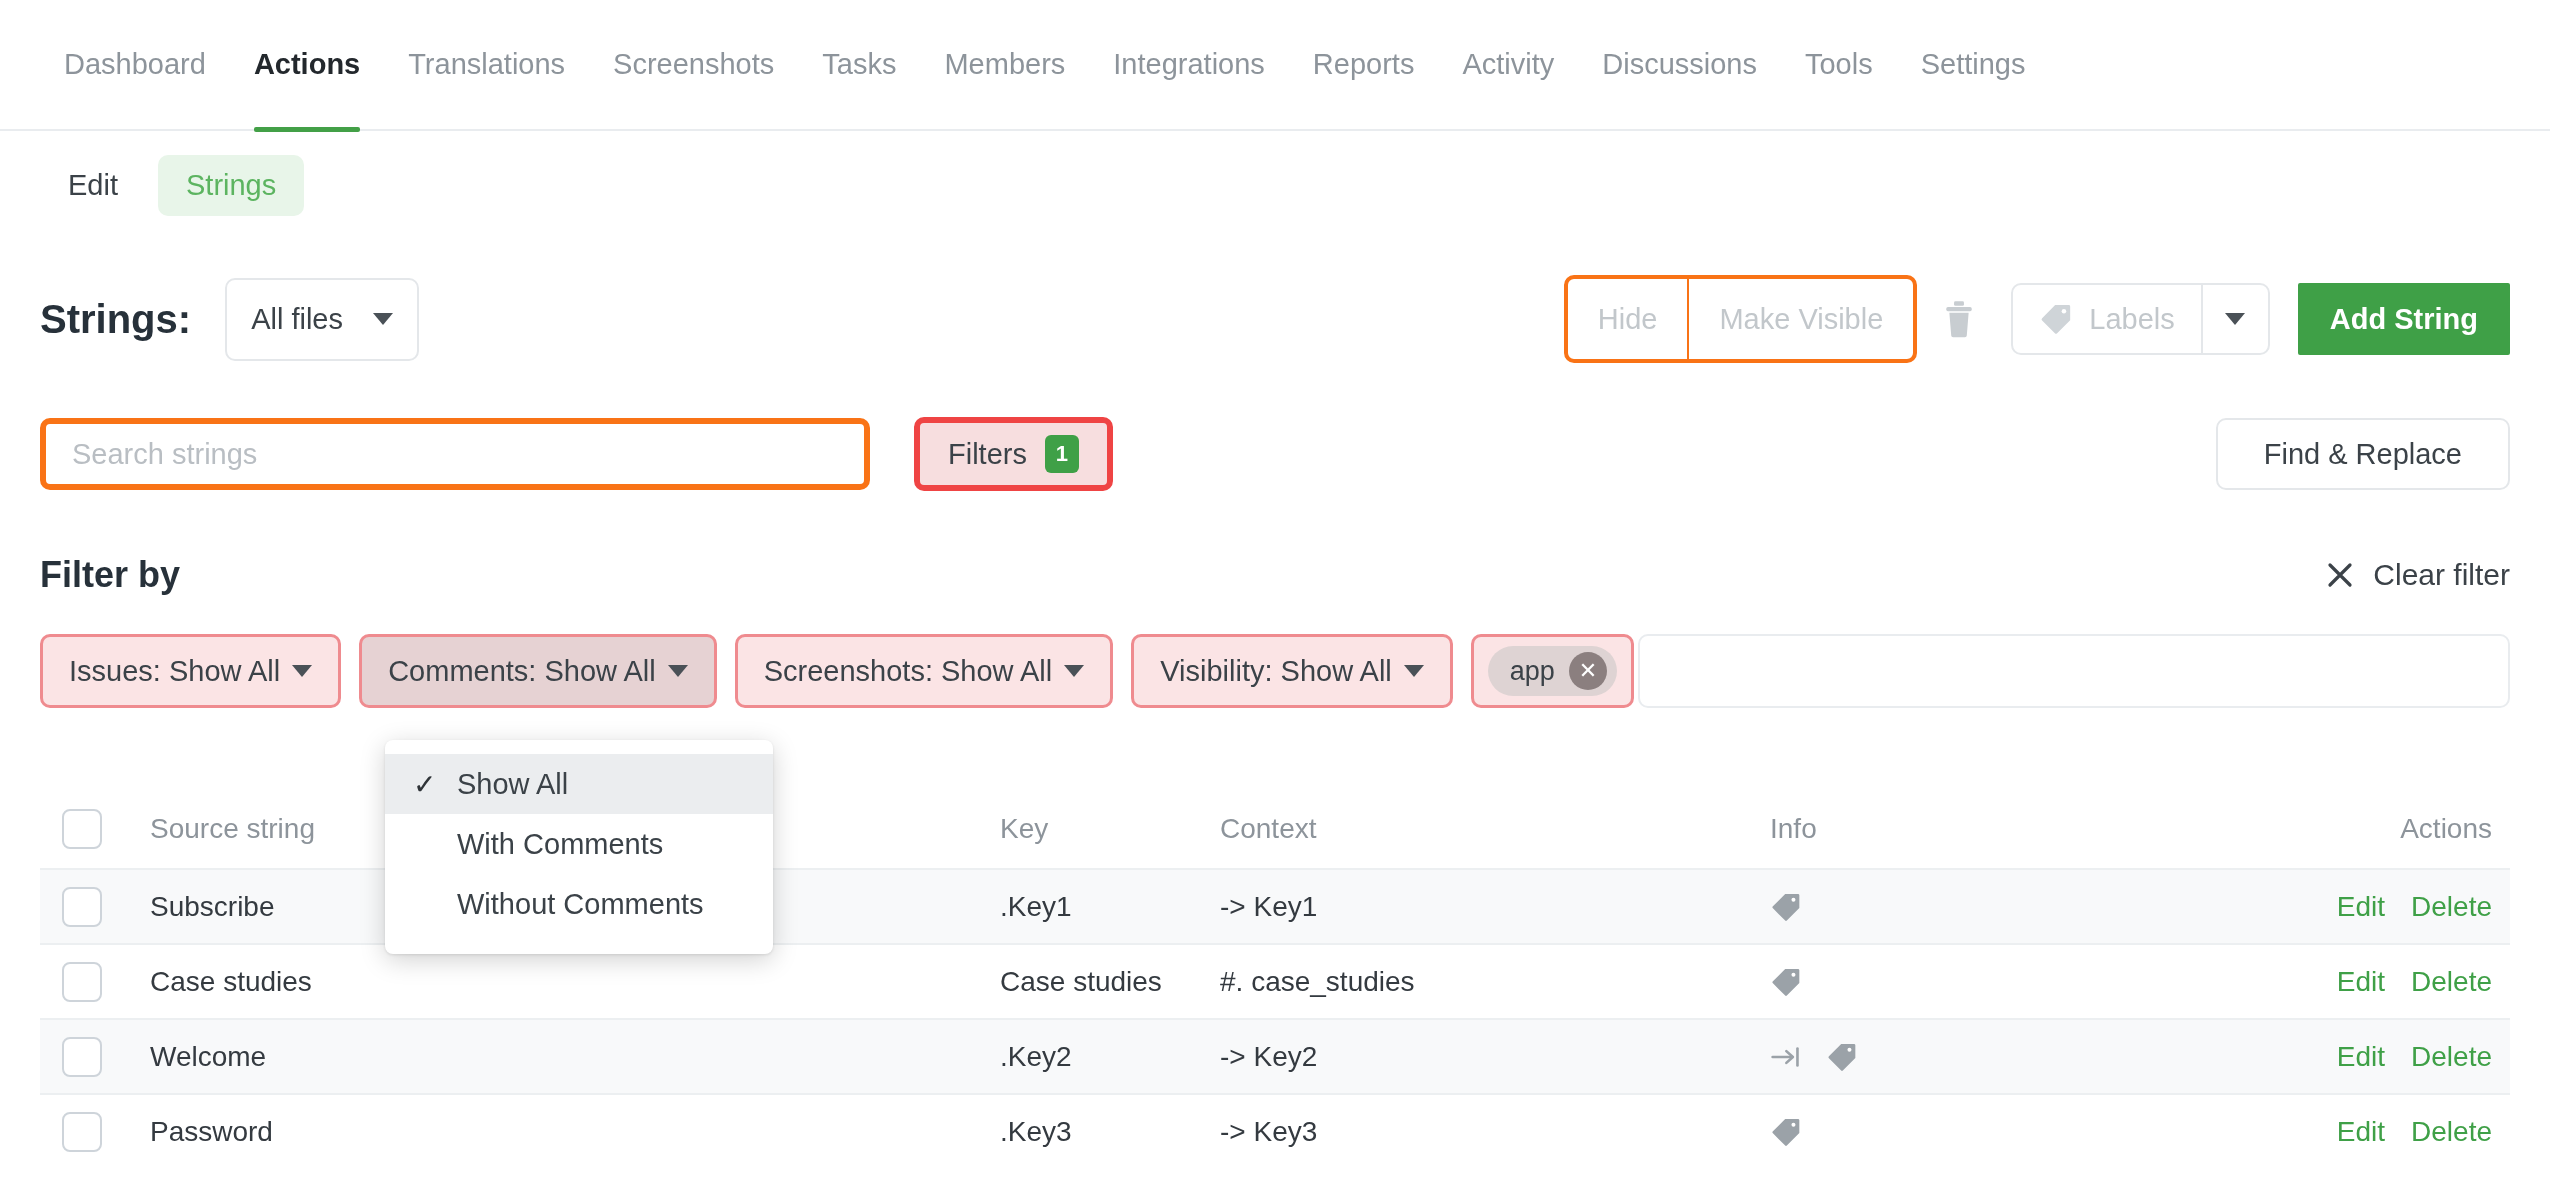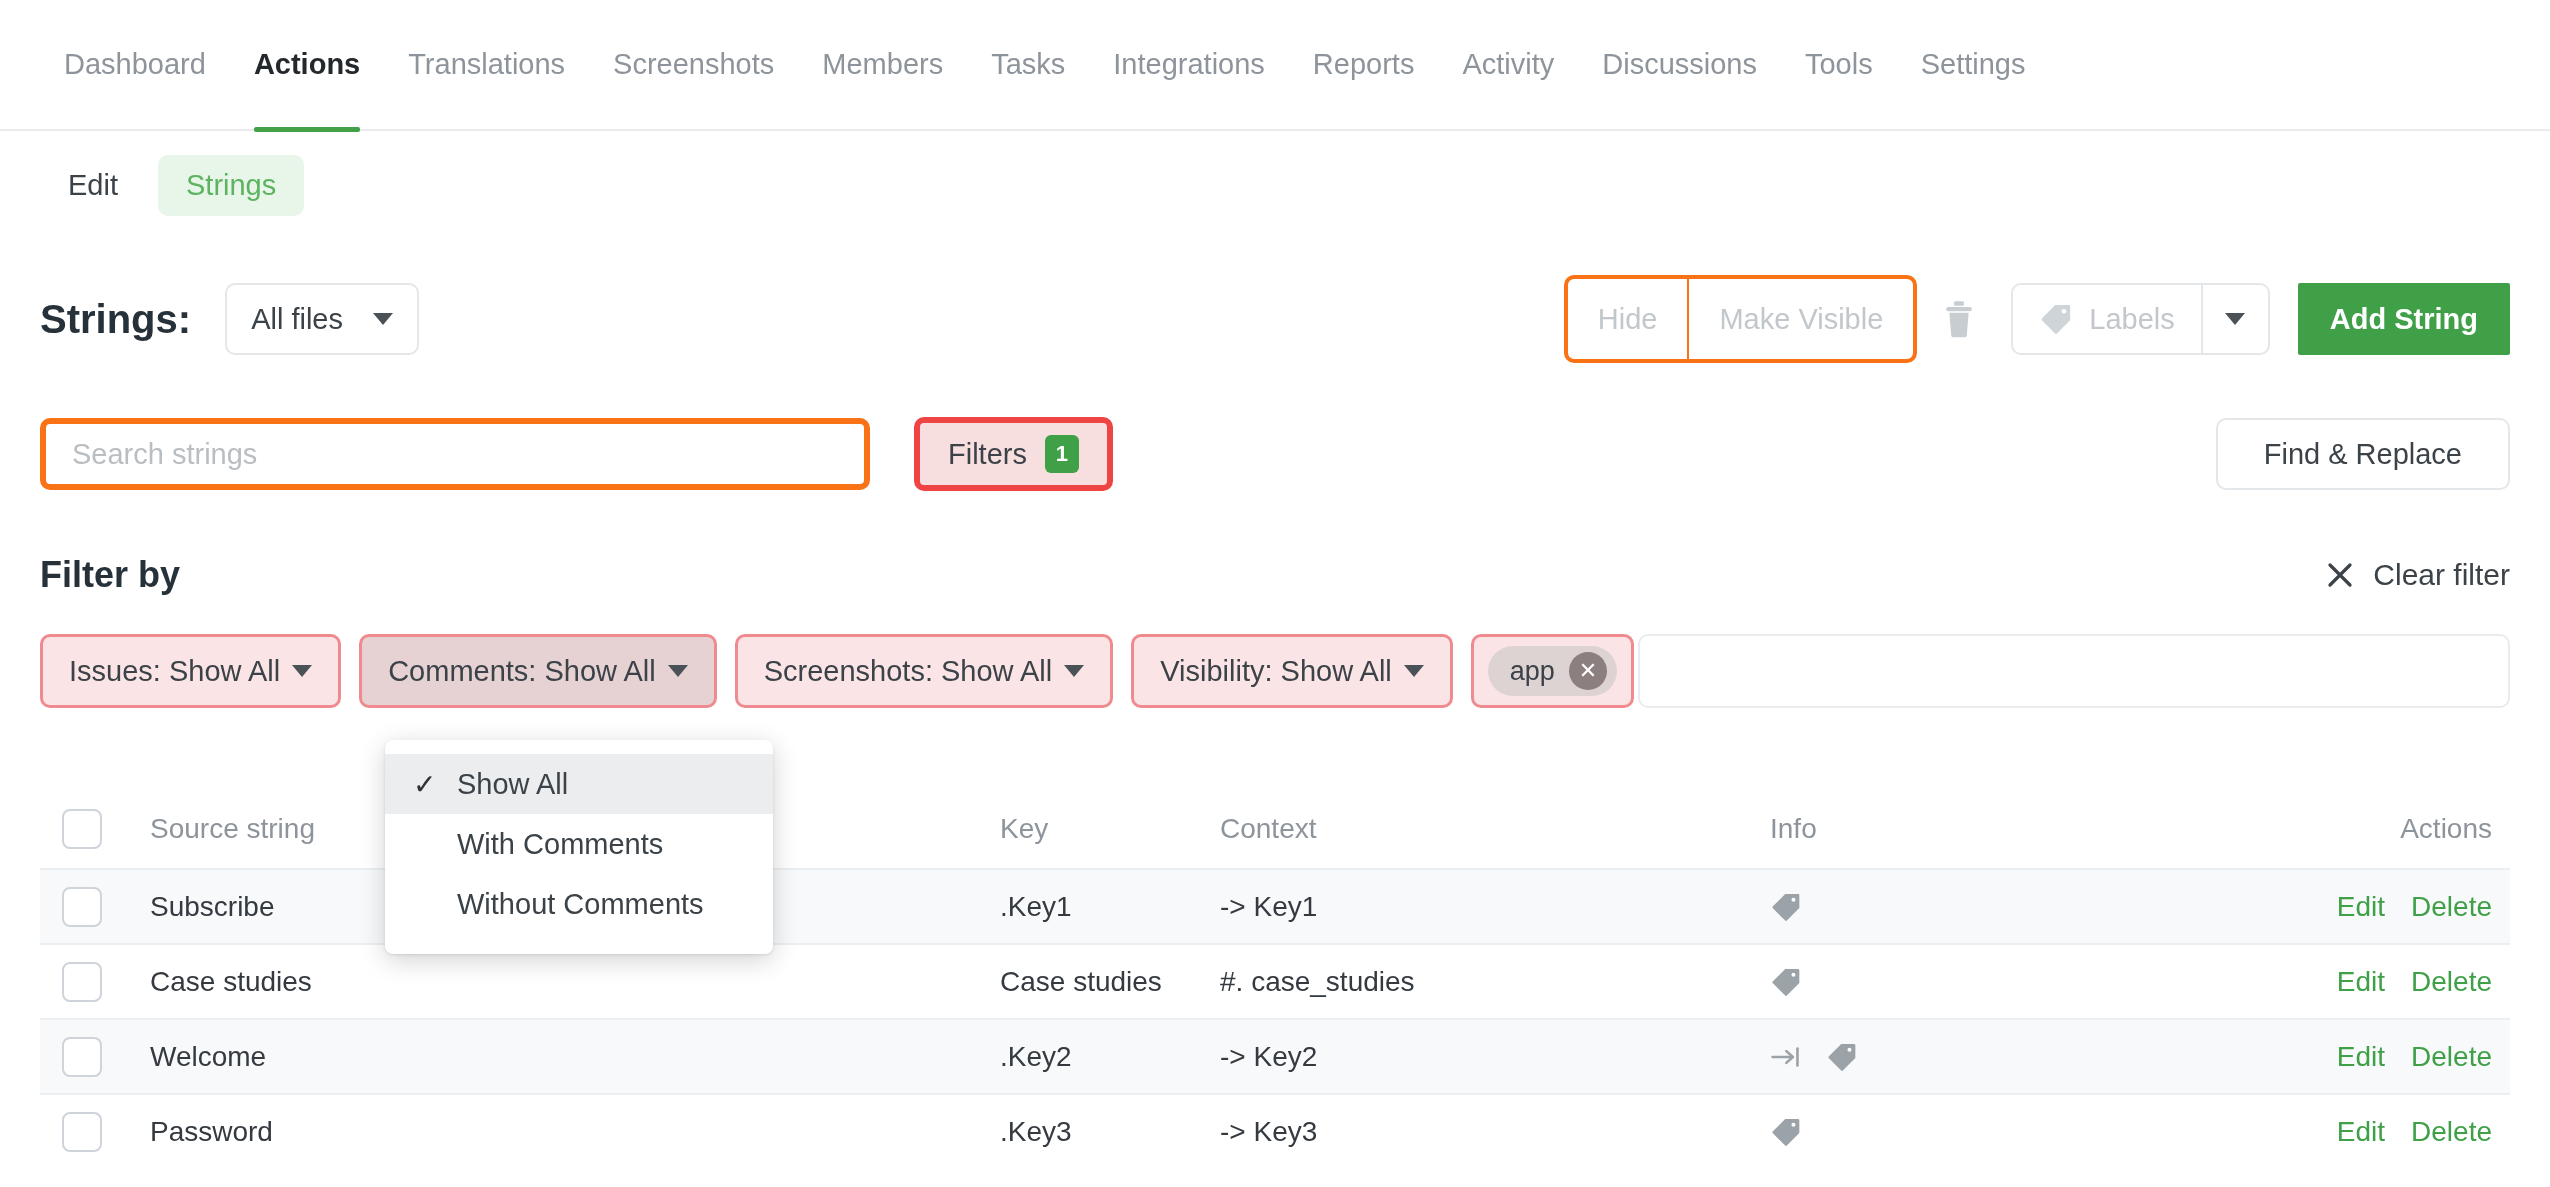--- a/index.html
+++ b/index.html
@@ -53,21 +53,21 @@
     height: 74px;
     display: flex; align-items: center;
   }
   .strings-title {
     font-size: 40px; font-weight: 700; color: #27313a; margin-right: 34px;
     white-space: nowrap;
   }
   .select-btn {
     display: inline-flex; align-items: center; gap: 30px;
     border: 2px solid #e4e7ea; border-radius: 10px; background: #fff;
-    height: 72px; padding: 0 24px;
+    height: 83px; padding: 0 24px;
     font-size: 29px; color: #3b4248; cursor: pointer; white-space: nowrap;
   }
   .caret {
     width: 0; height: 0;
     border-left: 10px solid transparent; border-right: 10px solid transparent;
     border-top: 12px solid #4a5157;
   }
 
   .toolbar-right {
     margin-left: auto; display: flex; align-items: center; gap: 0;
@@ -229,22 +229,22 @@
 </head>
 <body>
 
 <div class="page">
 
   <div class="topnav">
     <div class="nav-item">Dashboard</div>
     <div class="nav-item active">Actions</div>
     <div class="nav-item">Translations</div>
     <div class="nav-item">Screenshots</div>
+    <div class="nav-item">Tasks</div>
     <div class="nav-item">Members</div>
-    <div class="nav-item">Tasks</div>
     <div class="nav-item">Integrations</div>
     <div class="nav-item">Reports</div>
     <div class="nav-item">Activity</div>
     <div class="nav-item">Discussions</div>
     <div class="nav-item">Tools</div>
     <div class="nav-item">Settings</div>
   </div>
 
   <div class="subtabs">
     <div class="subtab">Edit</div>

